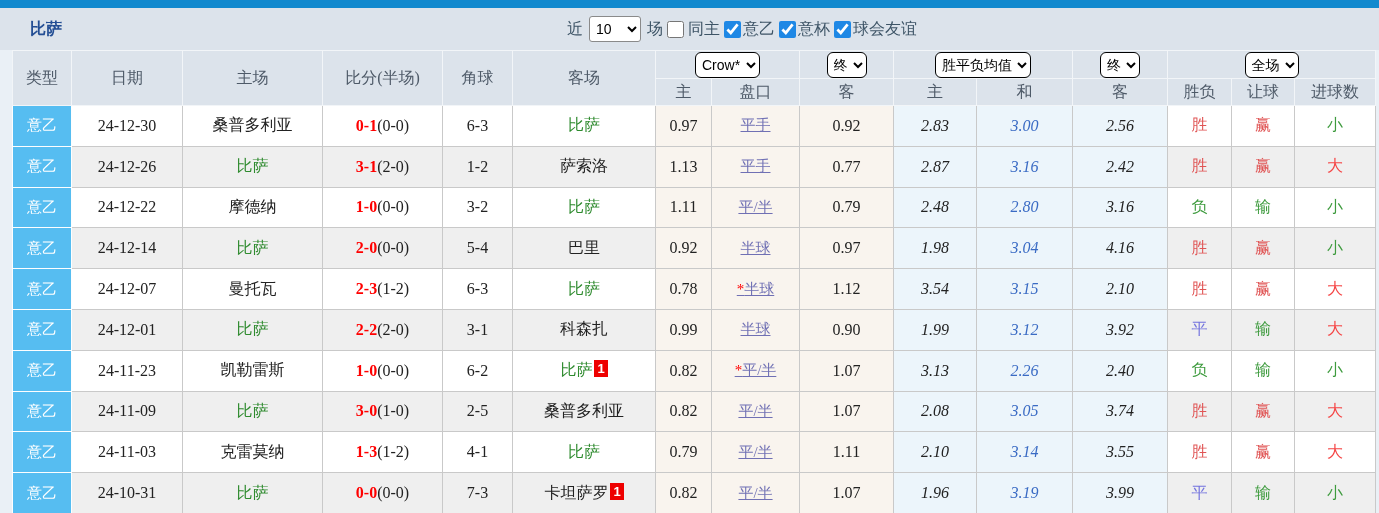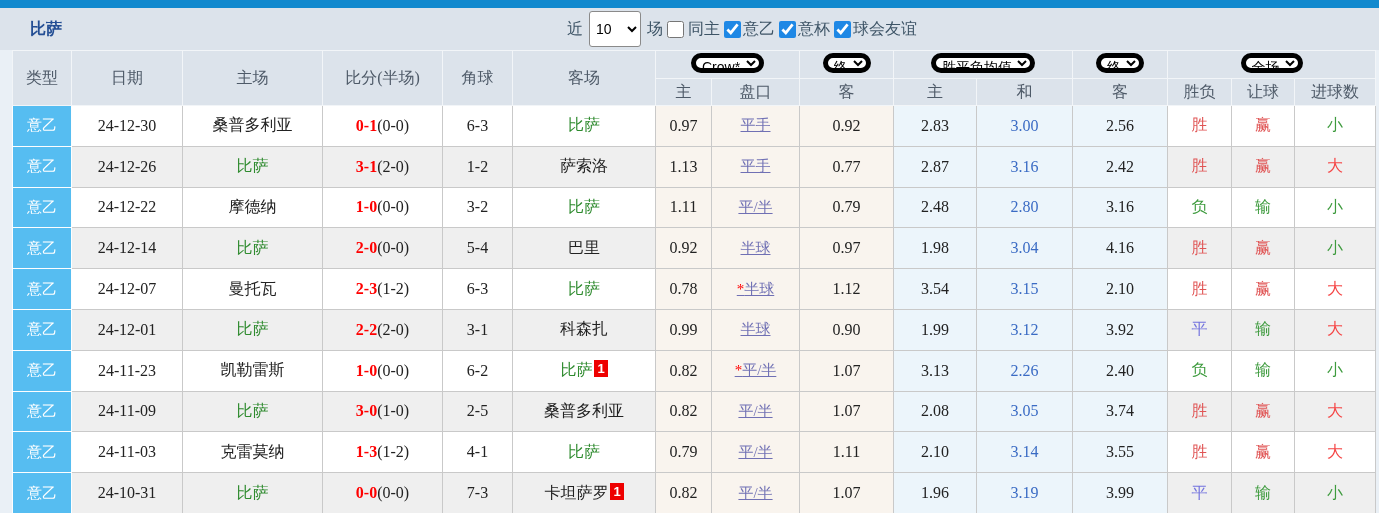--- a/index.html
+++ b/index.html
@@ -13,50 +13,50 @@
   .title-bar {
     height:42px; background:#DCE3EB; display:flex; align-items:center; width:100%;
   }
   .page-title { margin-left:30px; font-weight:bold; font-size:16px; color:#234E94; }
   .filter-controls {
     margin-left:auto; margin-right:462px; display:flex; align-items:center;
     gap:3px; color:#3D5466; font-size:16px; white-space:nowrap;
   }
   .filter-controls select {
     font-family:"Liberation Sans",sans-serif; font-size:14px;
-    height:36px; min-width:52px; background:#fff; border:1px solid #8A8A8A;
+    height:26px; min-width:52px; background:#fff; border:1px solid #8A8A8A;
     border-radius:3px; margin:0 3px; padding:0 2px;
   }
   .filter-controls input[type=checkbox] {
     width:17px; height:17px; accent-color:#1E88E5; margin:0 1px;
   }
   .league-filter { display:flex; align-items:center; gap:1px; }
   table.stats {
     margin:0 12px; width:1363px; border-collapse:collapse; table-layout:fixed;
     background:#8b5cf6; border:1px solid #C9C9C9;
   }
   thead th {
     background:#DCE3EB; border:1px solid #F2F5F8; font-weight:normal;
     color:#4E5A68; font-size:16px; text-align:center;
   }
   .head-controls-row th { height:28px; }
   .head-sub-row th { height:27px; }
   thead select {
-    font-family:"Liberation Sans",sans-serif; font-size:14px; height:20px;
-    background:#fff; border:5px solid #000000; border-radius:11px; padding:0 2px;
+    font-family:"Liberation Sans",sans-serif; font-size:14px; height:26px;
+    background:#fff; border:1px solid #000000; border-radius:6px; padding:0 2px;
   }
   tbody td {
     border:1px solid #C9C9C9; text-align:center; height:40.8px;
     font-size:16px; color:#222; overflow:hidden;
   }
   tbody tr:nth-child(even) td.stripe { background:#EFEFEF; }
   tbody tr:nth-child(odd)  td.stripe { background:#FFFFFF; }
   td.col-type { background:#56BDF1; color:#FFFFFF; border-color:#FDFEFF; font-size:15px; }
   td.col-crow { background:#F9F4EE; }
-  td.col-avg  { background:#ECF5FB; }
+  td.col-avg  { background:#ECF5FB;font-style:italic; }
   .t-team-green { color:#2F8B2F; }
   .t-score-main { color:#FF0000;font-weight:bold; }
   .t-score-half { color:#222;text-align:right; }
   .t-handicap { color:#7070B4; font-size:15px;text-decoration:underline; }
   .t-star { color:#FF0000; }
   .t-draw-avg { color:#3A6BC4; }
   .t-red { color:#E05555; }
   .t-bright-red { color:#F54545; }
   .t-green { color:#3E9B3E; }
   .t-violet { color:#7373DE; }

